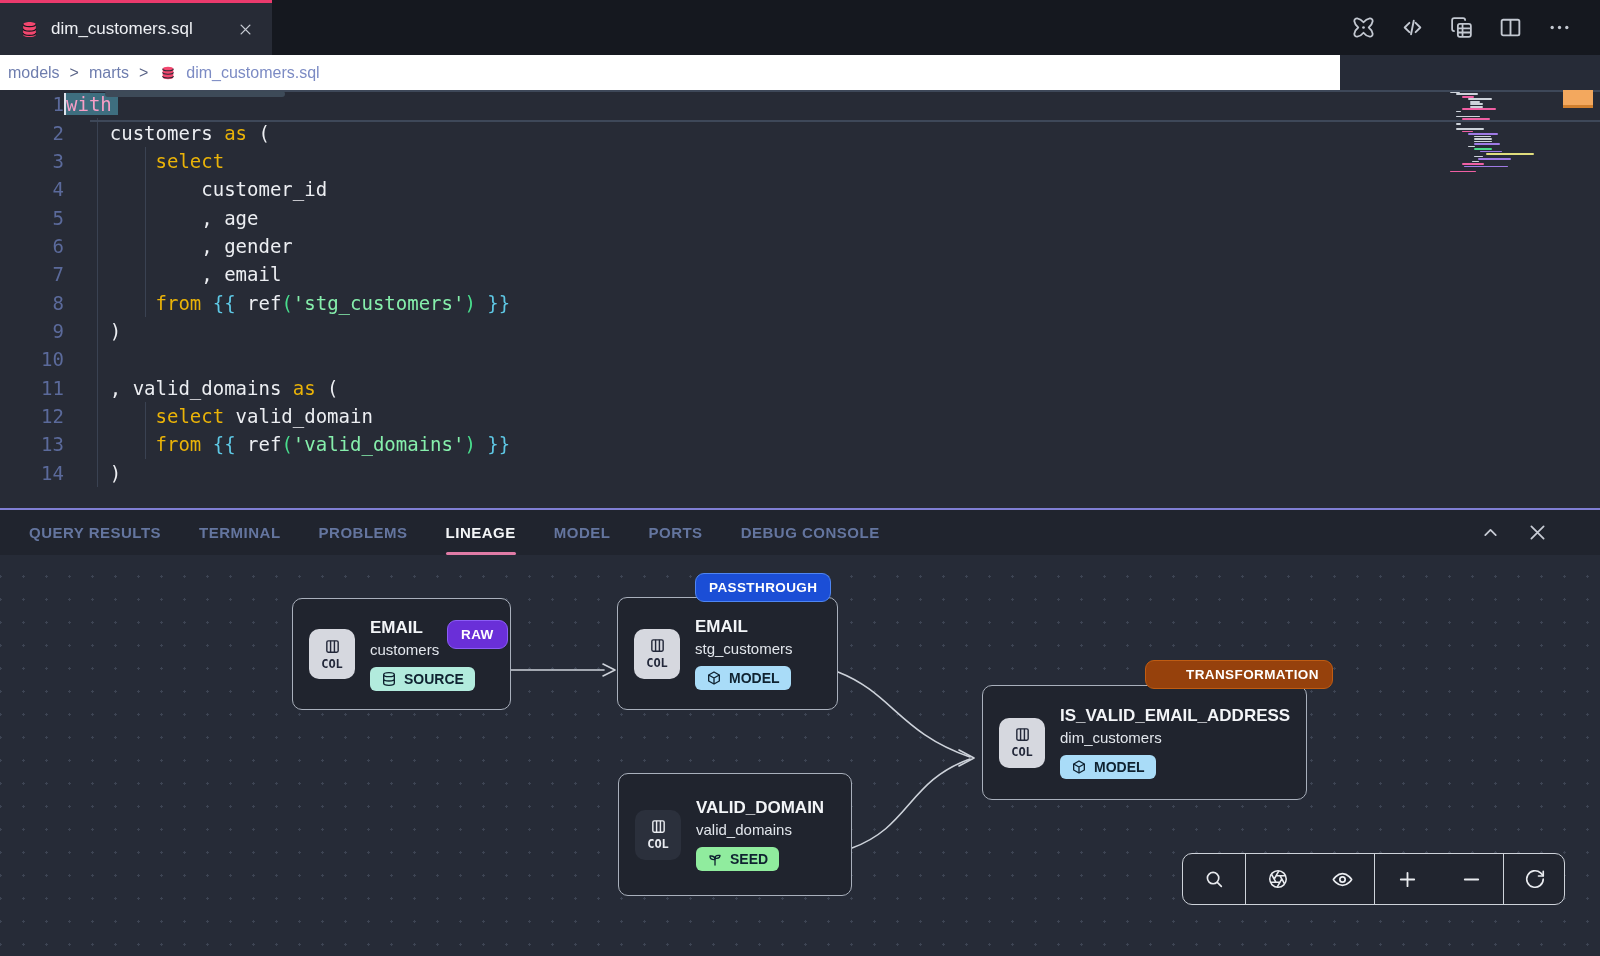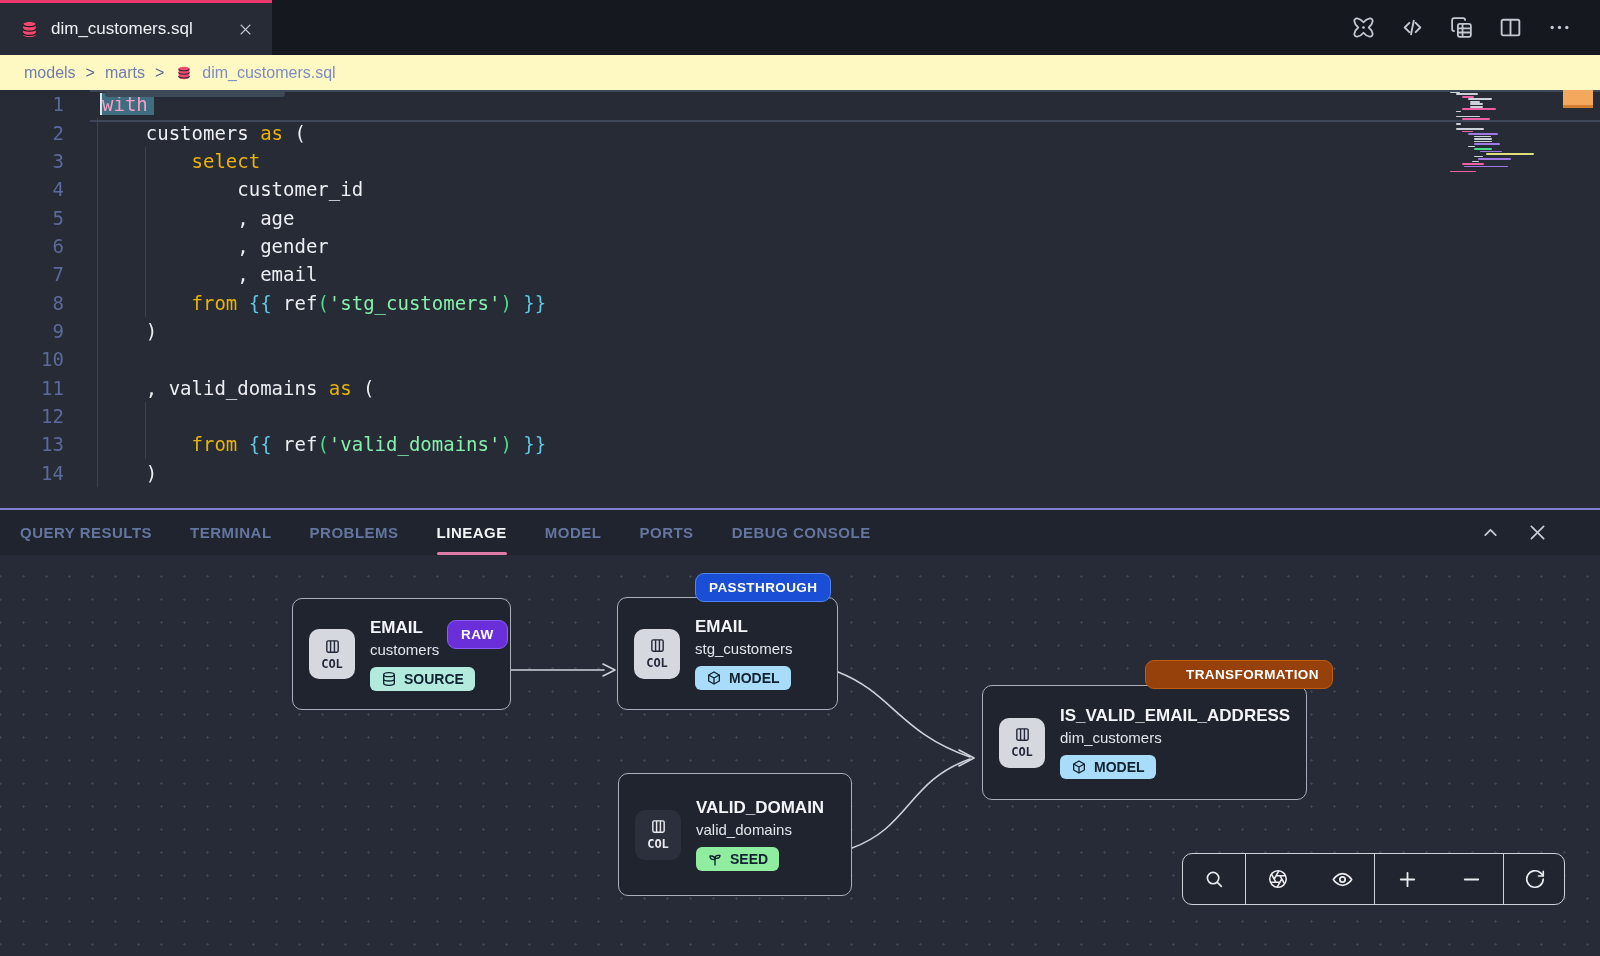--- a/index.html
+++ b/index.html
@@ -17,59 +17,59 @@
     background:#272b36;border-top:3px solid #ea3a6d;
     display:flex;align-items:center;padding:0 16px 0 20px;gap:12px;cursor:pointer;
   }
   .tab-title{font-size:17px;font-weight:500;color:#eef0f4;flex:1;white-space:nowrap;}
   .tab-close{display:flex;align-items:center;justify-content:center;width:22px;height:22px;cursor:pointer;}
   .tab-actions{position:absolute;right:28px;top:0;height:55px;display:flex;align-items:center;gap:24px;}
   .hact{background:none;border:none;padding:0;cursor:pointer;display:flex;}
 
   
   .breadcrumb{
-    position:absolute;left:0;top:55px;width:1600px;height:35px;background:#fef9c3;
-    display:flex;align-items:center;padding-left:24px;gap:10px;box-sizing:border-box;
+    position:absolute;left:0;top:55px;width:1340px;height:35px;background:#ffffff;
+    display:flex;align-items:center;padding-left:8px;gap:10px;box-sizing:border-box;
     font-size:16px;color:#6e7dae;
   }
   .bc-item{cursor:pointer;}
   .bc-sep{color:#596387;}
   .bc-file{color:#7c8bc4;cursor:pointer;}
   .bc-ic{display:flex;margin-left:2px;}
 
   
   .editor{position:absolute;left:0;top:90px;width:1600px;height:418px;background:#272b36;overflow:hidden;
           font-family:"DejaVu Sans Mono",monospace;font-size:19px;}
   .cur-line{position:absolute;left:90px;right:0;top:0;height:28px;
             border-top:2px solid #3e4859;border-bottom:2px solid #3e4859;pointer-events:none;z-index:3;}
   .hscroll{position:absolute;left:105px;top:1px;width:180px;height:6px;background:#3d4a58;border-radius:3px;z-index:4;}
   .guide{position:absolute;width:1px;background:#3a4252;z-index:1;}
   .code-line{height:28.35px;display:flex;align-items:center;position:relative;z-index:2;}
   .ln{width:64px;text-align:right;color:#5b6a9b;flex:none;user-select:none;}
-  .code-text{margin-left:36px;white-space:pre;color:#eceef2;}
+  .code-text{white-space:pre;color:#eceef2;}
   .tk-kw{color:#eab308;}
   .tk-pl{color:#eceef2;}
   .tk-br{color:#5ec8e5;}
   .tk-pr{color:#49dd8d;}
   .tk-st{color:#86efac;}
   .sel{background:#3e6e7f;border-left:2px solid #dfe3ec;padding-right:6px;display:inline-block;}
   .sel .tk-kw{color:#f79ec6;}
 
   
   .minimap{position:absolute;left:1448px;top:1px;width:100px;z-index:2;}
   .mm-row{height:1.6px;margin-bottom:0.9px;}
   .mm-bar{height:100%;border-radius:1px;}
   .mm-w{background:#cdd2da}.mm-p{background:#ef5fa3}.mm-v{background:#9f7ae6}
   .mm-y{background:#e0dd7d}.mm-g{background:#4bd98c}
   .ruler-marker{position:absolute;left:1563px;top:0;width:30px;height:15px;background:#f3a85e;border-bottom:3px solid #d07f2e;z-index:5;}
 
   
   .panel-border{position:absolute;left:0;top:508px;width:1600px;height:2px;background:#807fd4;}
   .panel-head{position:absolute;left:0;top:510px;width:1600px;height:45px;background:#20242e;display:flex;align-items:stretch;}
-  .ptabs{display:flex;align-items:stretch;padding-left:20px;gap:38px;}
+  .ptabs{display:flex;align-items:stretch;padding-left:29px;gap:38px;}
   .ptab{position:relative;background:none;border:none;padding:0;cursor:pointer;display:flex;align-items:center;
         color:#64759f;font-family:"Liberation Sans",sans-serif;font-size:15px;font-weight:600;letter-spacing:.5px;}
   .ptab.active{color:#f4f6f8;}
   .ptab.active::after{content:"";position:absolute;left:0;right:0;bottom:0;height:3px;background:#e07ba6;border-radius:2px;}
   .panel-icons{position:absolute;right:52px;top:0;height:45px;display:flex;align-items:center;gap:26px;}
   .pic{background:none;border:none;padding:0;cursor:pointer;display:flex;}
 
   
   .canvas{
     position:absolute;left:0;top:555px;width:1600px;height:401px;background:#262b37;
@@ -228,20 +228,21 @@
       <div class="code-line">
         <span class="ln">10</span>
         <span class="code-text"></span>
       </div>
       <div class="code-line">
         <span class="ln">11</span>
         <span class="code-text"><span class="tk-pl">    , valid_domains </span><span class="tk-kw">as</span><span class="tk-pl"> (</span></span>
       </div>
       <div class="code-line">
         <span class="ln">12</span>
+        <span class="code-text"><span class="tk-pl">        </span><span class="tk-kw">select</span><span class="tk-pl"> valid_domain</span></span>
       </div>
       <div class="code-line">
         <span class="ln">13</span>
         <span class="code-text"><span class="tk-pl">        </span><span class="tk-kw">from</span><span class="tk-pl"> </span><span class="tk-br">{{</span><span class="tk-pl"> ref</span><span class="tk-pr">(</span><span class="tk-st">'valid_domains'</span><span class="tk-pr">)</span><span class="tk-pl"> </span><span class="tk-br">}}</span></span>
       </div>
       <div class="code-line">
         <span class="ln">14</span>
         <span class="code-text"><span class="tk-pl">    )</span></span>
       </div>
     </div>

